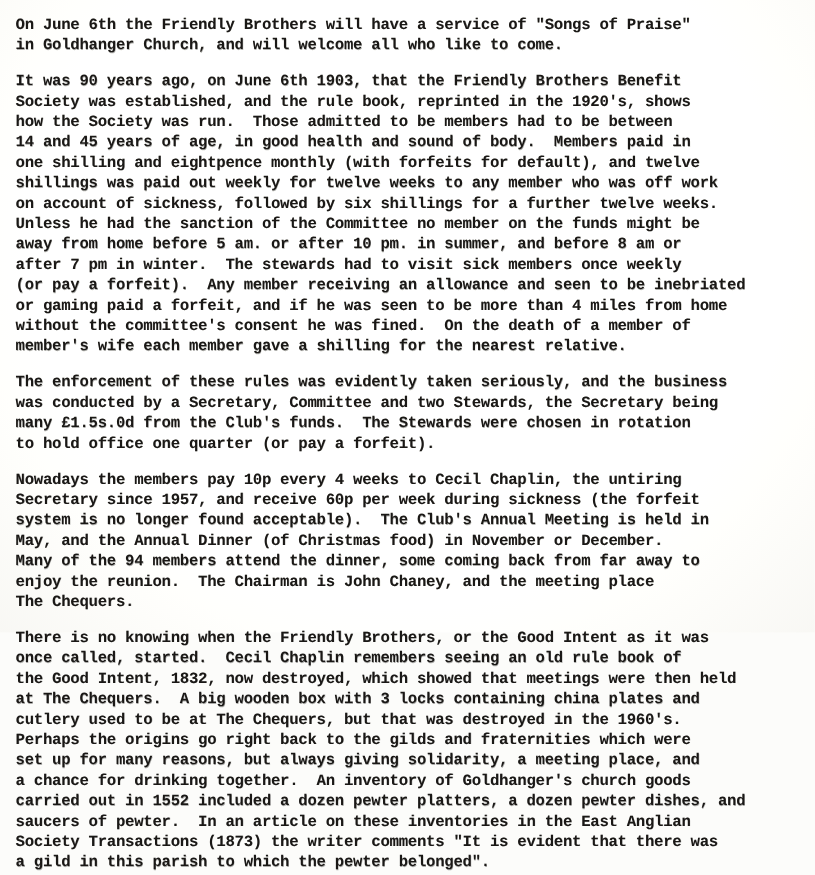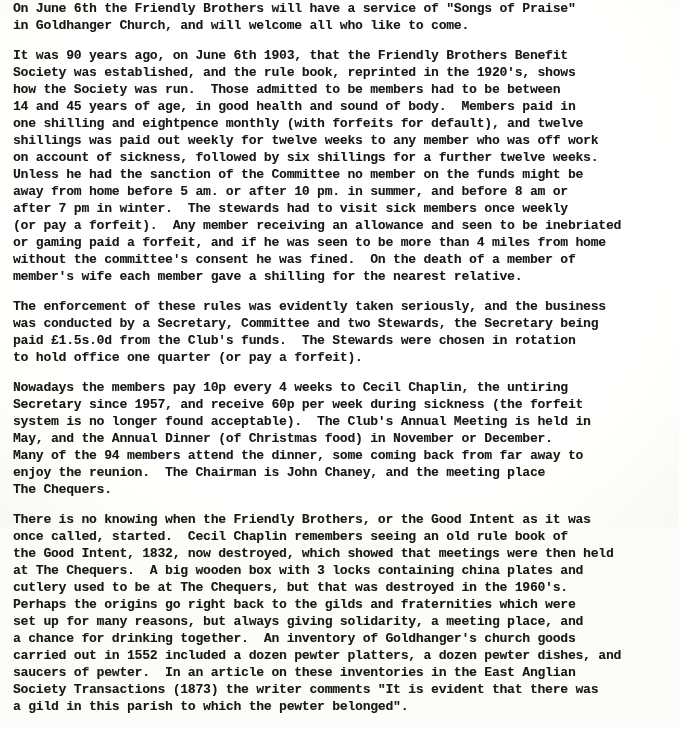--- a/index.html
+++ b/index.html
@@ -9,21 +9,21 @@
   body {
     width: 679px;
     height: 729px;
     background: #fcfcfa;
     overflow: hidden;
   }
   .page {
     box-sizing: border-box;
     width: 679px;
     height: 527px;
-    padding: 0 8px 0 13px;
+    padding: 12px 8px 0 13px;
     background:
       radial-gradient(ellipse at 50% 40%, rgba(255,255,255,0) 60%, rgba(210,208,200,0.25) 100%),
       #fdfdfb;
     font-family: "Liberation Mono", "DejaVu Sans Mono", monospace;
     font-size: 13px;
     line-height: 17px;
     font-weight: 700;
     color: #1f1d1b;
     filter: blur(0.35px) contrast(1.05);
   }
@@ -49,21 +49,21 @@
 on account of sickness, followed by six shillings for a further twelve weeks.
 Unless he had the sanction of the Committee no member on the funds might be
 away from home before 5 am. or after 10 pm. in summer, and before 8 am or
 after 7 pm in winter.  The stewards had to visit sick members once weekly
 (or pay a forfeit).  Any member receiving an allowance and seen to be inebriated
 or gaming paid a forfeit, and if he was seen to be more than 4 miles from home
 without the committee's consent he was fined.  On the death of a member of
 member's wife each member gave a shilling for the nearest relative.</p>
   <p class="para">The enforcement of these rules was evidently taken seriously, and the business
 was conducted by a Secretary, Committee and two Stewards, the Secretary being
-paid £1.5s.0d from the Club's funds.  The Stewards were chosen in rotation
+many £1.5s.0d from the Club's funds.  The Stewards were chosen in rotation
 to hold office one quarter (or pay a forfeit).</p>
   <p class="para">Nowadays the members pay 10p every 4 weeks to Cecil Chaplin, the untiring
 Secretary since 1957, and receive 60p per week during sickness (the forfeit
 system is no longer found acceptable).  The Club's Annual Meeting is held in
 May, and the Annual Dinner (of Christmas food) in November or December.
 Many of the 94 members attend the dinner, some coming back from far away to
 enjoy the reunion.  The Chairman is John Chaney, and the meeting place
 The Chequers.</p>
   <p class="para">There is no knowing when the Friendly Brothers, or the Good Intent as it was
 once called, started.  Cecil Chaplin remembers seeing an old rule book of

